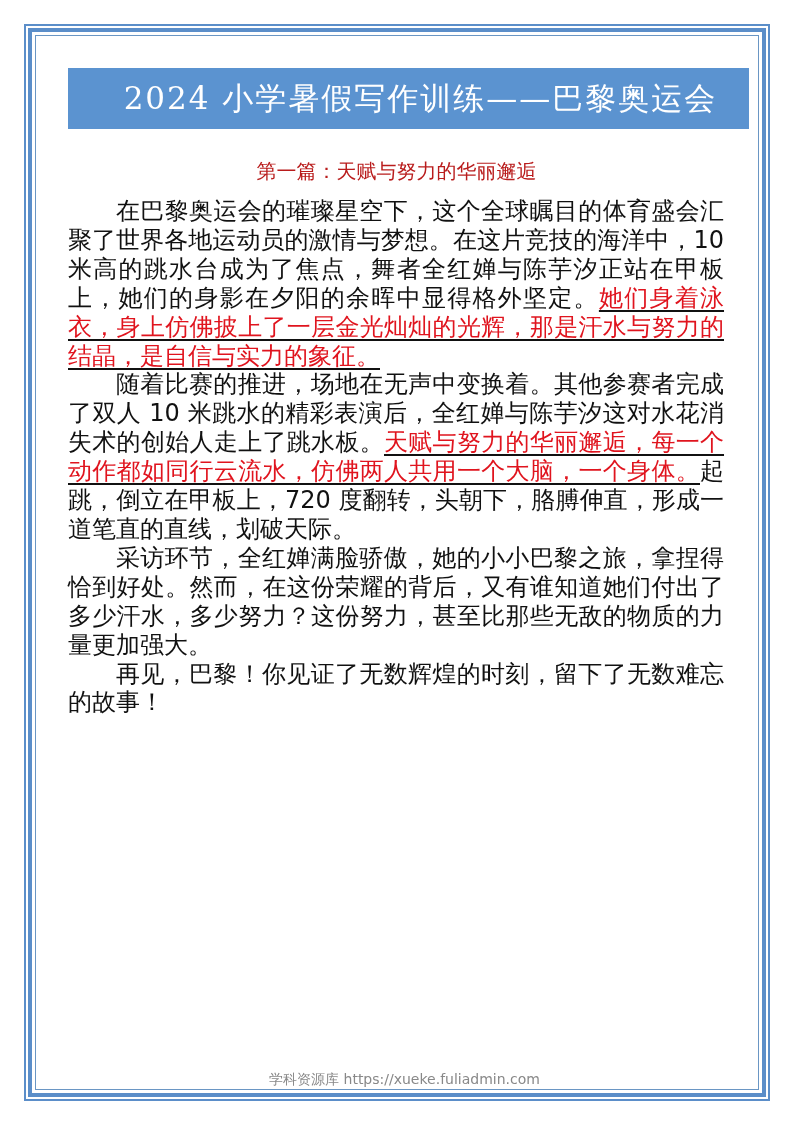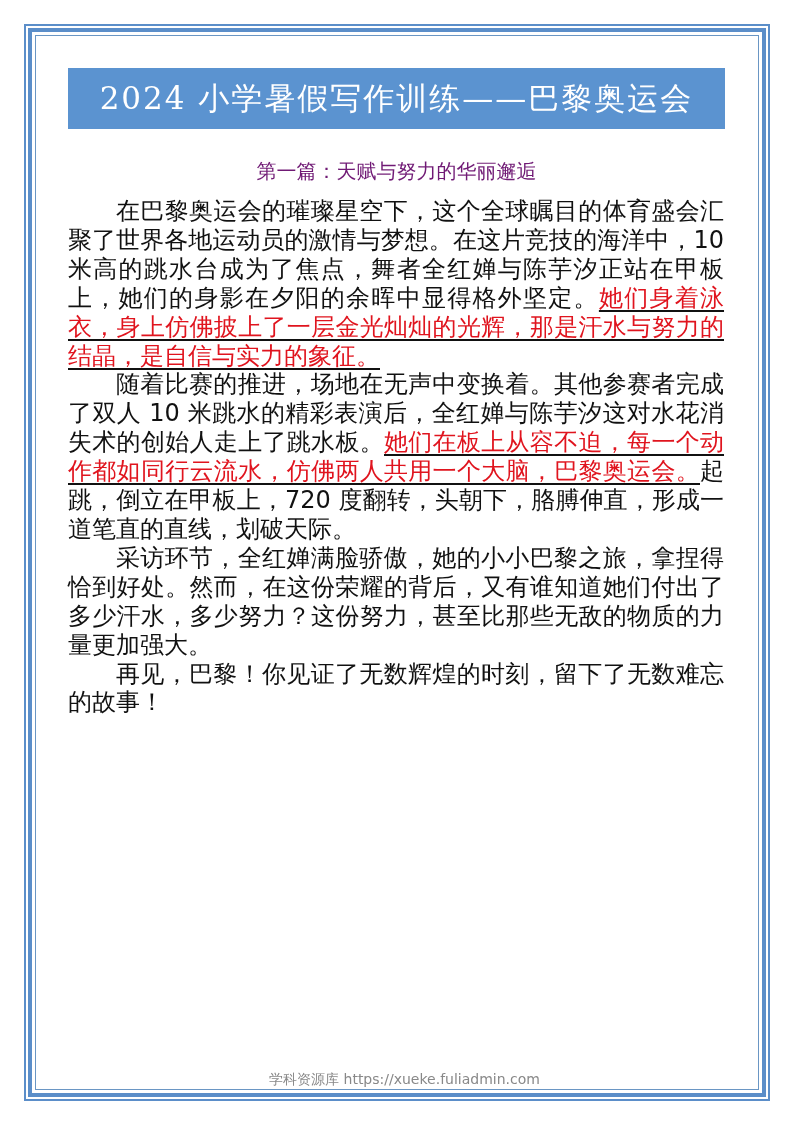--- a/index.html
+++ b/index.html
@@ -7,23 +7,23 @@
          font-family:"DejaVu Sans","Liberation Sans",sans-serif; }
   .frame-outer { position:absolute; left:24px; top:24px; width:746px; height:1077px;
                  border:2px solid #5b8ec9; box-sizing:border-box; }
   .frame-mid { position:absolute; left:28px; top:28px; width:738px; height:1069px;
                border:4px solid #5b8ec9; box-sizing:border-box; }
   .frame-inner { position:absolute; left:35px; top:35px; width:724px; height:1055px;
                  border:1px solid #6a96c4; box-sizing:border-box; }
   .title-bar { position:absolute; left:68px; top:68px; width:657px; height:61px;
                background:#5b93d0; color:#ffffff; display:flex; align-items:center;
                justify-content:center; font-family:"DejaVu Serif","Liberation Serif",serif;
-               font-size:31px; letter-spacing:2px; white-space:nowrap; }
+               font-size:31px; letter-spacing:2px; white-space:nowrap;padding-left:24px; }
   .subtitle { position:absolute; left:68px; top:157px; width:657px; text-align:center;
-              color:#701a75; font-size:20px; line-height:28px; }
+              color:#b91c1c; font-size:20px; line-height:28px; }
   .body-text { position:absolute; left:68px; top:197px; width:656px; font-size:24px;
                line-height:28.9px; color:#111; text-align:justify; }
   .body-text p { margin:0; text-indent:2em; }
   .hl { color:#e0141e; text-decoration:underline; text-decoration-color:#111;
         text-underline-offset:4px; }
   .footer { position:absolute; left:8px; top:1071px; width:793px; text-align:center;
             color:#888; font-size:14px; font-family:"DejaVu Sans","Liberation Sans",sans-serif; }
 </style>
 </head>
 <body>
@@ -33,18 +33,18 @@
 <div class="frame-inner"></div>
 
 <div class="title-bar">
   <span>2024 小学暑假写作训练——巴黎奥运会</span>
 </div>
 
 <div class="subtitle">第一篇：天赋与努力的华丽邂逅</div>
 
 <div class="body-text">
   <p><span>在巴黎奥运会的璀璨星空下，这个全球瞩目的体育盛会汇聚了世界各地运动员的激情与梦想。在这片竞技的海洋中，10 米高的跳水台成为了焦点，舞者全红婵与陈芋汐正站在甲板上，她们的身影在夕阳的余晖中显得格外坚定。</span><span class="hl">她们身着泳衣，身上仿佛披上了一层金光灿灿的光辉，那是汗水与努力的结晶，是自信与实力的象征。</span></p>
-  <p><span>随着比赛的推进，场地在无声中变换着。其他参赛者完成了双人 10 米跳水的精彩表演后，全红婵与陈芋汐这对水花消失术的创始人走上了跳水板。</span><span class="hl">她们在板上从容不迫，每一个动作都如同行云流水，仿佛两人共用一个大脑，巴黎奥运会。</span><span>起跳，倒立在甲板上，720 度翻转，头朝下，胳膊伸直，形成一道笔直的直线，划破天际。</span></p>
+  <p><span>随着比赛的推进，场地在无声中变换着。其他参赛者完成了双人 10 米跳水的精彩表演后，全红婵与陈芋汐这对水花消失术的创始人走上了跳水板。</span><span class="hl">天赋与努力的华丽邂逅，每一个动作都如同行云流水，仿佛两人共用一个大脑，一个身体。</span><span>起跳，倒立在甲板上，720 度翻转，头朝下，胳膊伸直，形成一道笔直的直线，划破天际。</span></p>
   <p><span>采访环节，全红婵满脸骄傲，她的小小巴黎之旅，拿捏得恰到好处。然而，在这份荣耀的背后，又有谁知道她们付出了多少汗水，多少努力？这份努力，甚至比那些无敌的物质的力量更加强大。</span></p>
   <p><span>再见，巴黎！你见证了无数辉煌的时刻，留下了无数难忘的故事！</span></p>
 </div>
 
 <div class="footer">学科资源库 https://xueke.fuliadmin.com</div>
 
 </body></html>

